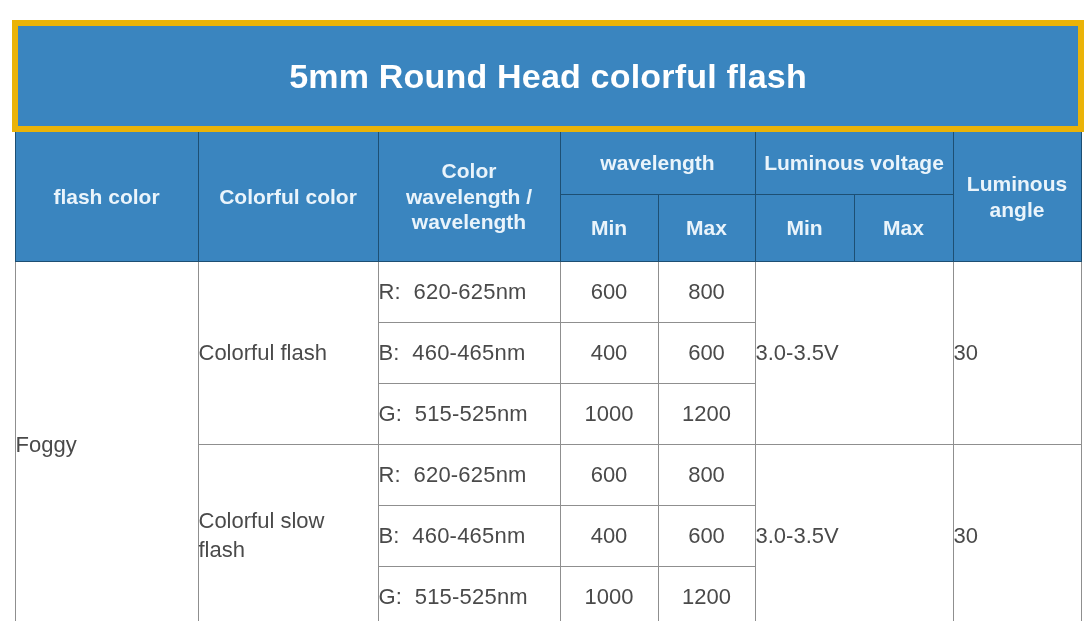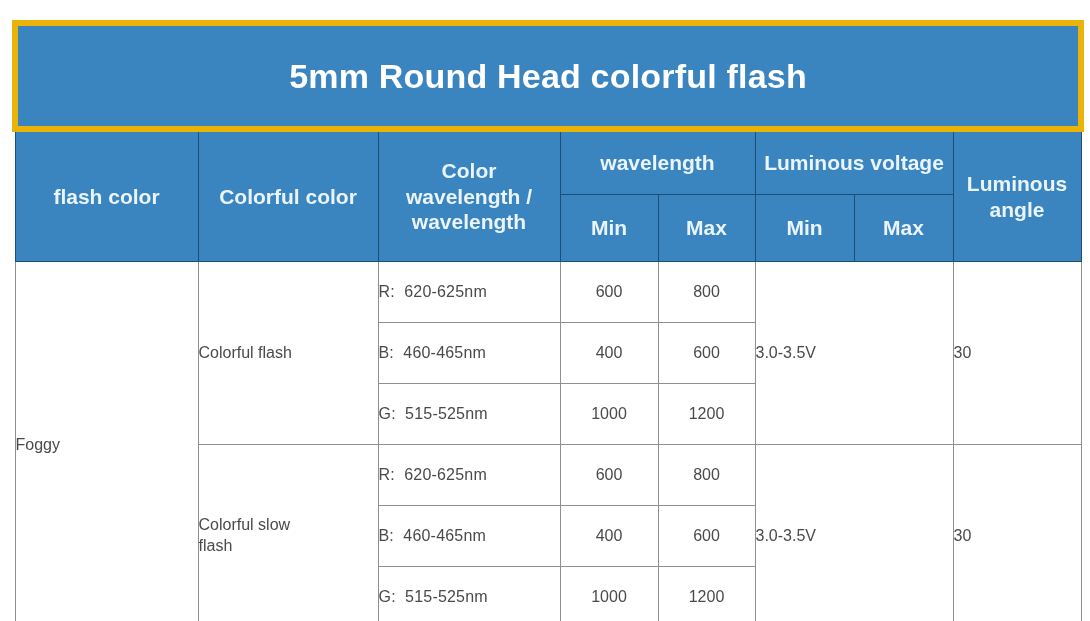--- a/index.html
+++ b/index.html
@@ -60,21 +60,21 @@
   }
   .hdr-tall { height: 128px; }
   .hdr-top  { height: 62px; }
   .hdr-sub  { height: 66px; font-size: 21px; }
 
   
   .cell {
     border: 1px solid #8f8f8f;
     background: #ffffff;
     color: #4a4a4a;
-    font-size: 16px;
+    font-size: 22px;
     text-align: center;
     vertical-align: middle;
     height: 60px;
   }
   .cell-wave {
     text-align: left;
     padding-left: 14px;
     white-space: pre;
     letter-spacing: 0.2px;
   }

